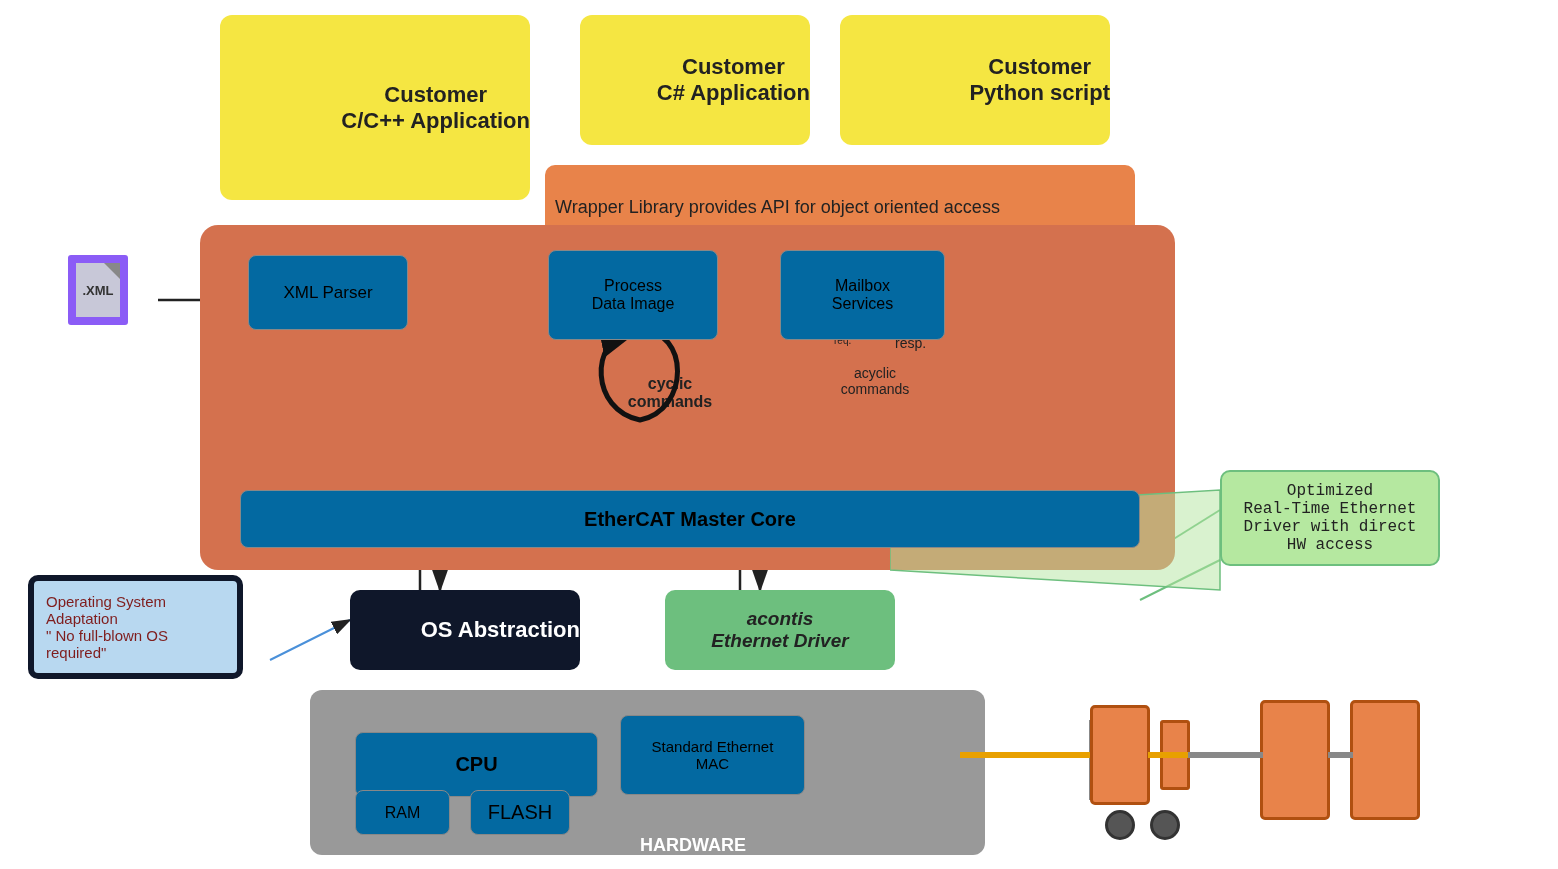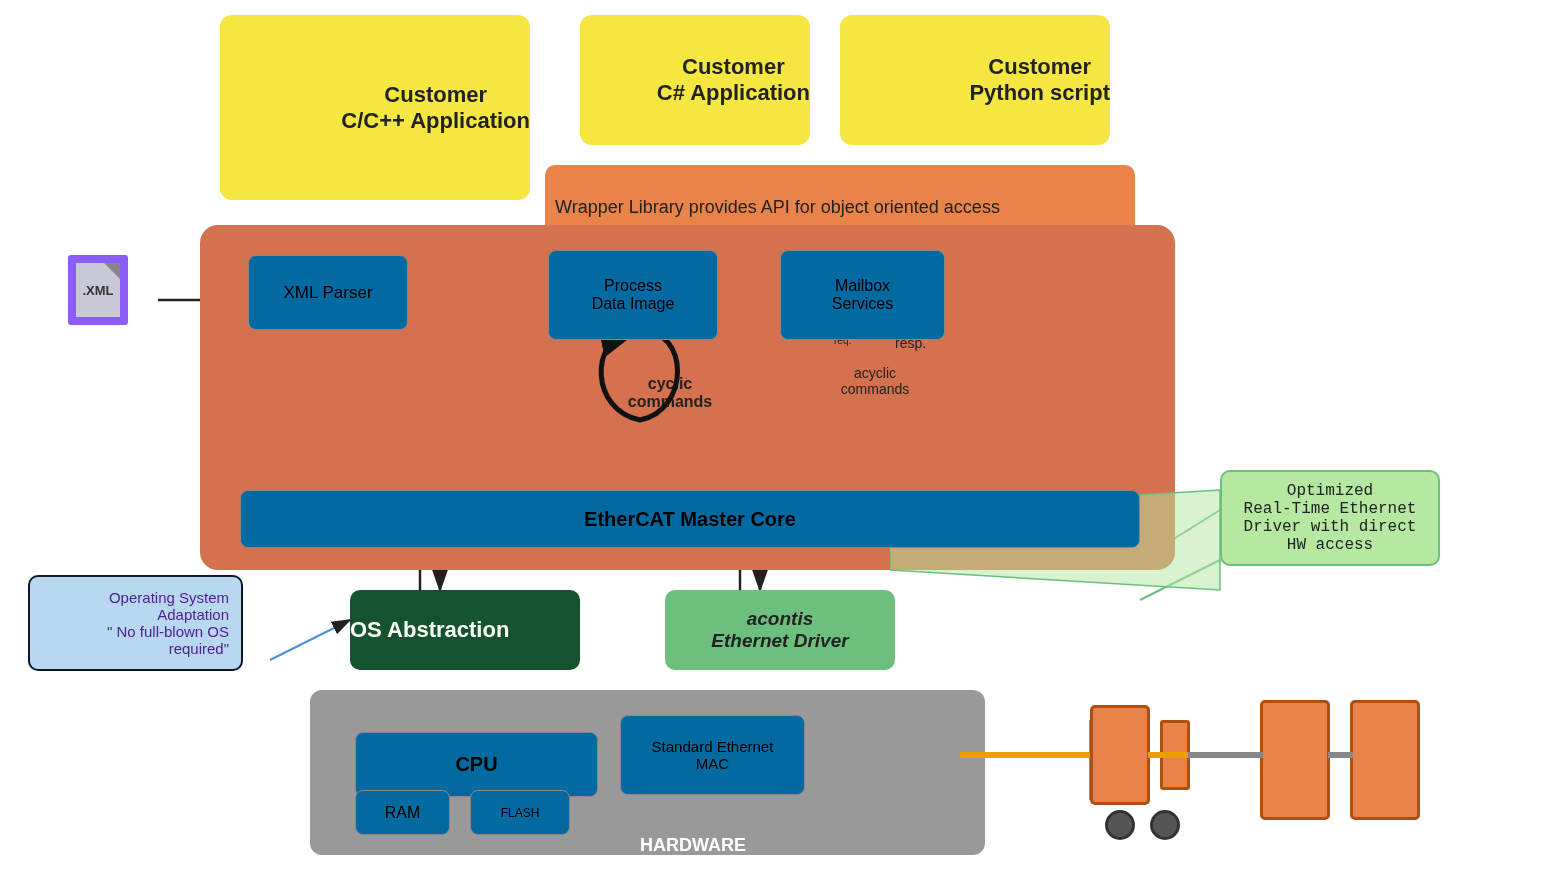--- a/index.html
+++ b/index.html
@@ -41,25 +41,25 @@
       display: flex;
       align-items: center;
       justify-content: center;
       text-align: center;
       font-size: 16px;
       position: absolute;
     }
 
     
     .blue-box {
-      background: #14532d;
-      border-radius: 10px;
-      display: flex;
-      align-items: center;
-      justify-content: flex-start;
+      background: #0f172a;
+      border-radius: 10px;
+      display: flex;
+      align-items: center;
+      justify-content: flex-end;
       text-align: center;
       font-size: 24px;
       font-weight: bold;
       color: #fff;
       position: absolute;
     }
 
     
     .green-box {
       background: #6dbf7e;
@@ -83,27 +83,27 @@
       font-size: 17px;
       text-align: center;
       padding: 10px;
       color: #222;
       font-family: Liberation Mono, monospace;
     }
 
     
     .lightblue-callout {
       background: #b8d8f0;
-      border: 2px solid #0f172a;
+      border: 6px solid #0f172a;
       border-radius: 10px;
       position: absolute;
       font-size: 16px;
-      text-align: right;
+      text-align: left;
       padding: 12px;
-      color: #4c1d95;
+      color: #7f1d1d;
     }
 
     
     .orange-lib {
       background: #e8834a;
       border-radius: 10px;
       position: absolute;
       display: flex;
       align-items: center;
       justify-content: flex-start;
@@ -272,21 +272,21 @@
 </div>
 
 <div class="white-box" style="left:355px; top:732px; width:243px; height:65px; font-size:20px; font-weight:bold; z-index:10;">
   <span>CPU</span>
 </div>
 
 <div class="white-box" style="left:355px; top:790px; width:95px; height:45px; font-size:16px; z-index:10;">
   <span>RAM</span>
 </div>
 
-<div class="white-box" style="left:470px; top:790px; width:100px; height:45px; font-size:12px; z-index:10;">
+<div class="white-box" style="left:470px; top:790px; width:100px; height:45px; font-size:20px; z-index:10;">
   <span>FLASH</span>
 </div>
 
 <div class="white-box" style="left:620px; top:715px; width:185px; height:80px; font-size:15px; z-index:10;">
   <span>Standard Ethernet<br>MAC</span>
 </div>
 
 <div class="label-text" style="left:640px; top:835px; font-size:18px; font-weight:bold; color:#fff;">
   <span>HARDWARE</span>
 </div>

